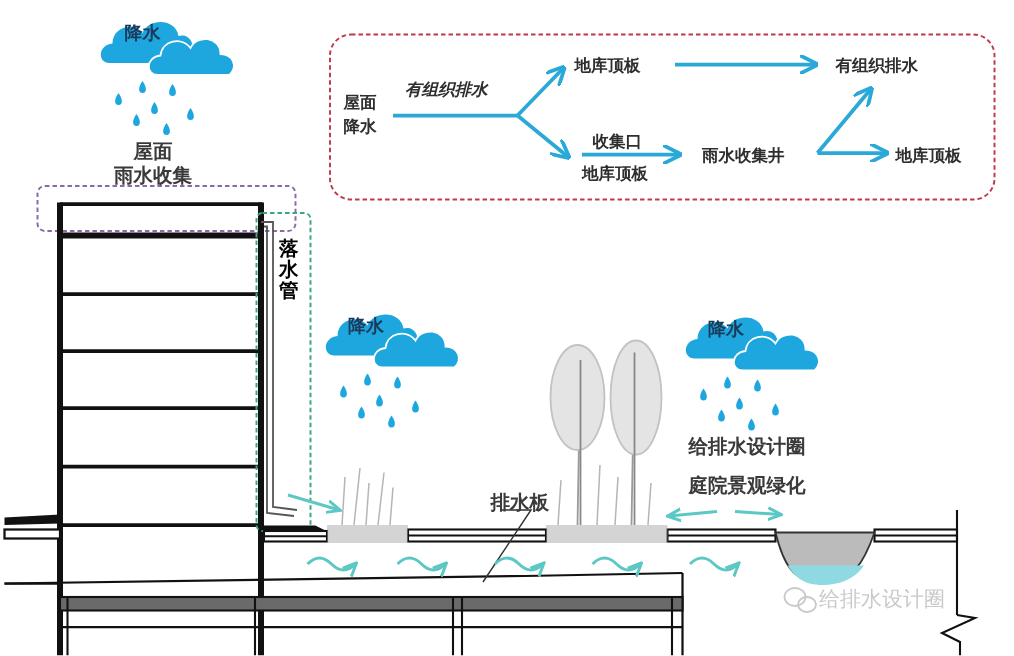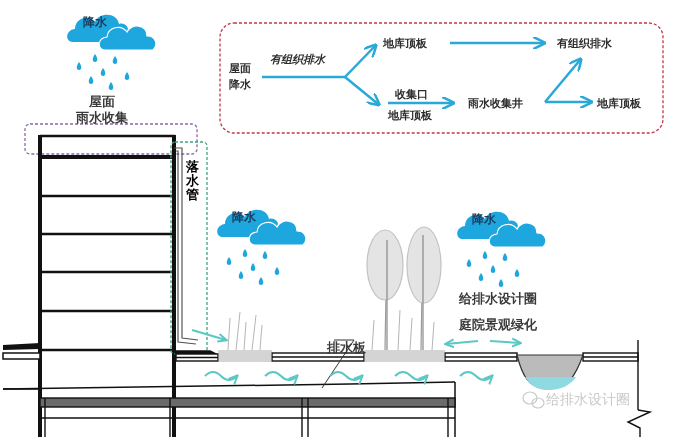--- a/index.html
+++ b/index.html
@@ -161,21 +161,21 @@
     </g>
   </svg>
 
   <span class="cloud-lbl" style="left:83px;top:14px;">降水</span>
   <span class="cloud-lbl" style="left:232px;top:209px;">降水</span>
   <span class="cloud-lbl" style="left:472px;top:211px;">降水</span>
 
   <span class="lbl" style="left:89px;top:94px;">屋面</span>
   <span class="lbl" style="left:76px;top:110px;">雨水收集</span>
   <span class="vert" style="left:186px;top:160px;">落水管</span>
-  <span class="lbl" style="left:327px;top:340px;text-align:center;">排水板</span>
+  <span class="lbl" style="left:327px;top:328px;text-align:center;">排水板</span>
   <span class="lbl" style="left:459px;top:291px;">给排水设计圈</span>
   <span class="lbl" style="left:459px;top:317px;">庭院景观绿化</span>
 
   <span class="flow-lbl" style="left:229px;top:61px;">屋面</span>
   <span class="flow-lbl" style="left:229px;top:77px;">降水</span>
   <span class="flow-lbl" style="left:270px;top:52px;font-style:italic;">有组织排水</span>
   <span class="flow-lbl" style="left:383px;top:36px;">地库顶板</span>
   <span class="flow-lbl" style="left:395px;top:87px;">收集口</span>
   <span class="flow-lbl" style="left:388px;top:108px;">地库顶板</span>
   <span class="flow-lbl" style="left:468px;top:96px;">雨水收集井</span>

